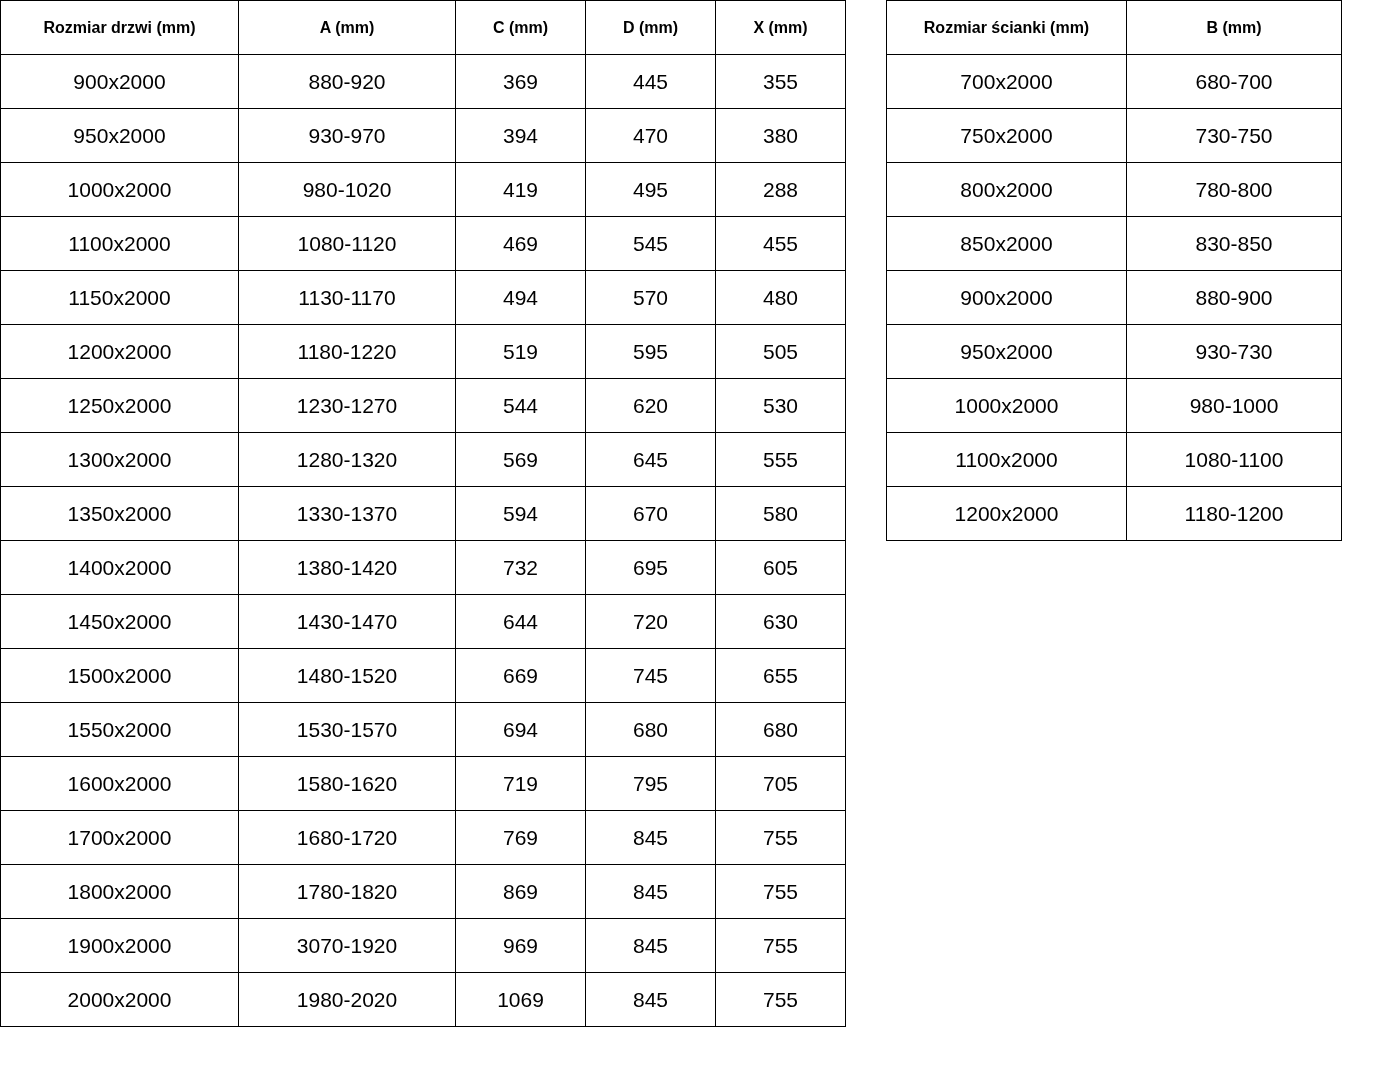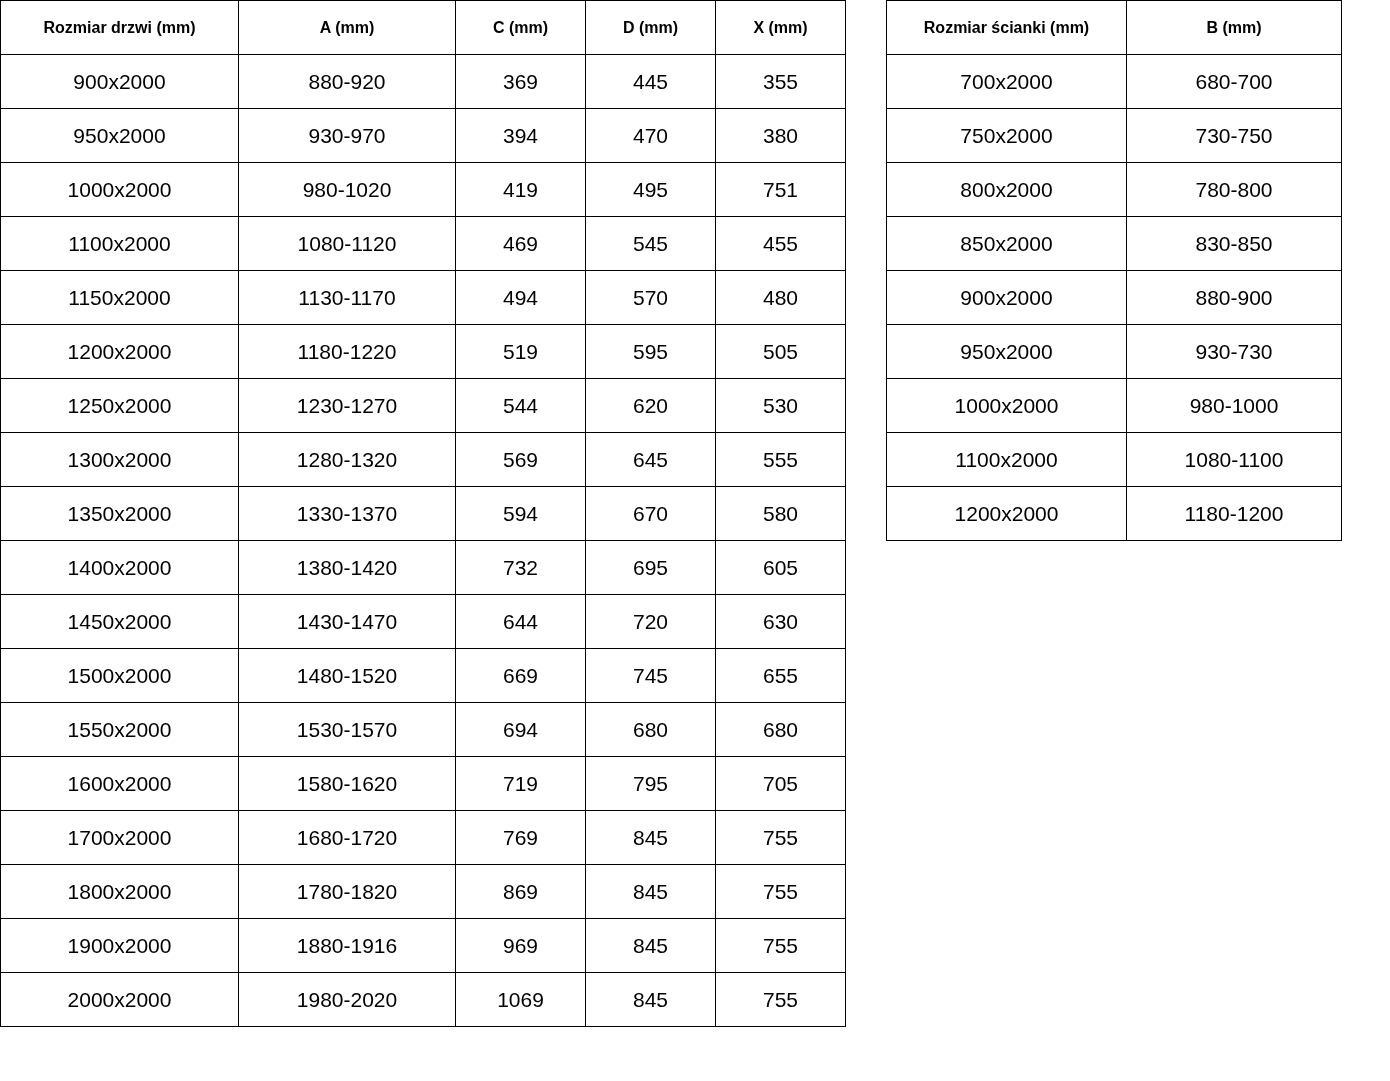--- a/index.html
+++ b/index.html
@@ -87,21 +87,21 @@
           <td>930-970</td>
           <td>394</td>
           <td>470</td>
           <td>380</td>
         </tr>
         <tr>
           <td>1000x2000</td>
           <td>980-1020</td>
           <td>419</td>
           <td>495</td>
-          <td>751</td>
+          <td>288</td>
         </tr>
         <tr>
           <td>1100x2000</td>
           <td>1080-1120</td>
           <td>469</td>
           <td>545</td>
           <td>455</td>
         </tr>
         <tr>
           <td>1150x2000</td>
@@ -182,21 +182,21 @@
         </tr>
         <tr>
           <td>1800x2000</td>
           <td>1780-1820</td>
           <td>869</td>
           <td>845</td>
           <td>755</td>
         </tr>
         <tr>
           <td>1900x2000</td>
-          <td>1880-1916</td>
+          <td>3070-1920</td>
           <td>969</td>
           <td>845</td>
           <td>755</td>
         </tr>
         <tr>
           <td>2000x2000</td>
           <td>1980-2020</td>
           <td>1069</td>
           <td>845</td>
           <td>755</td>

